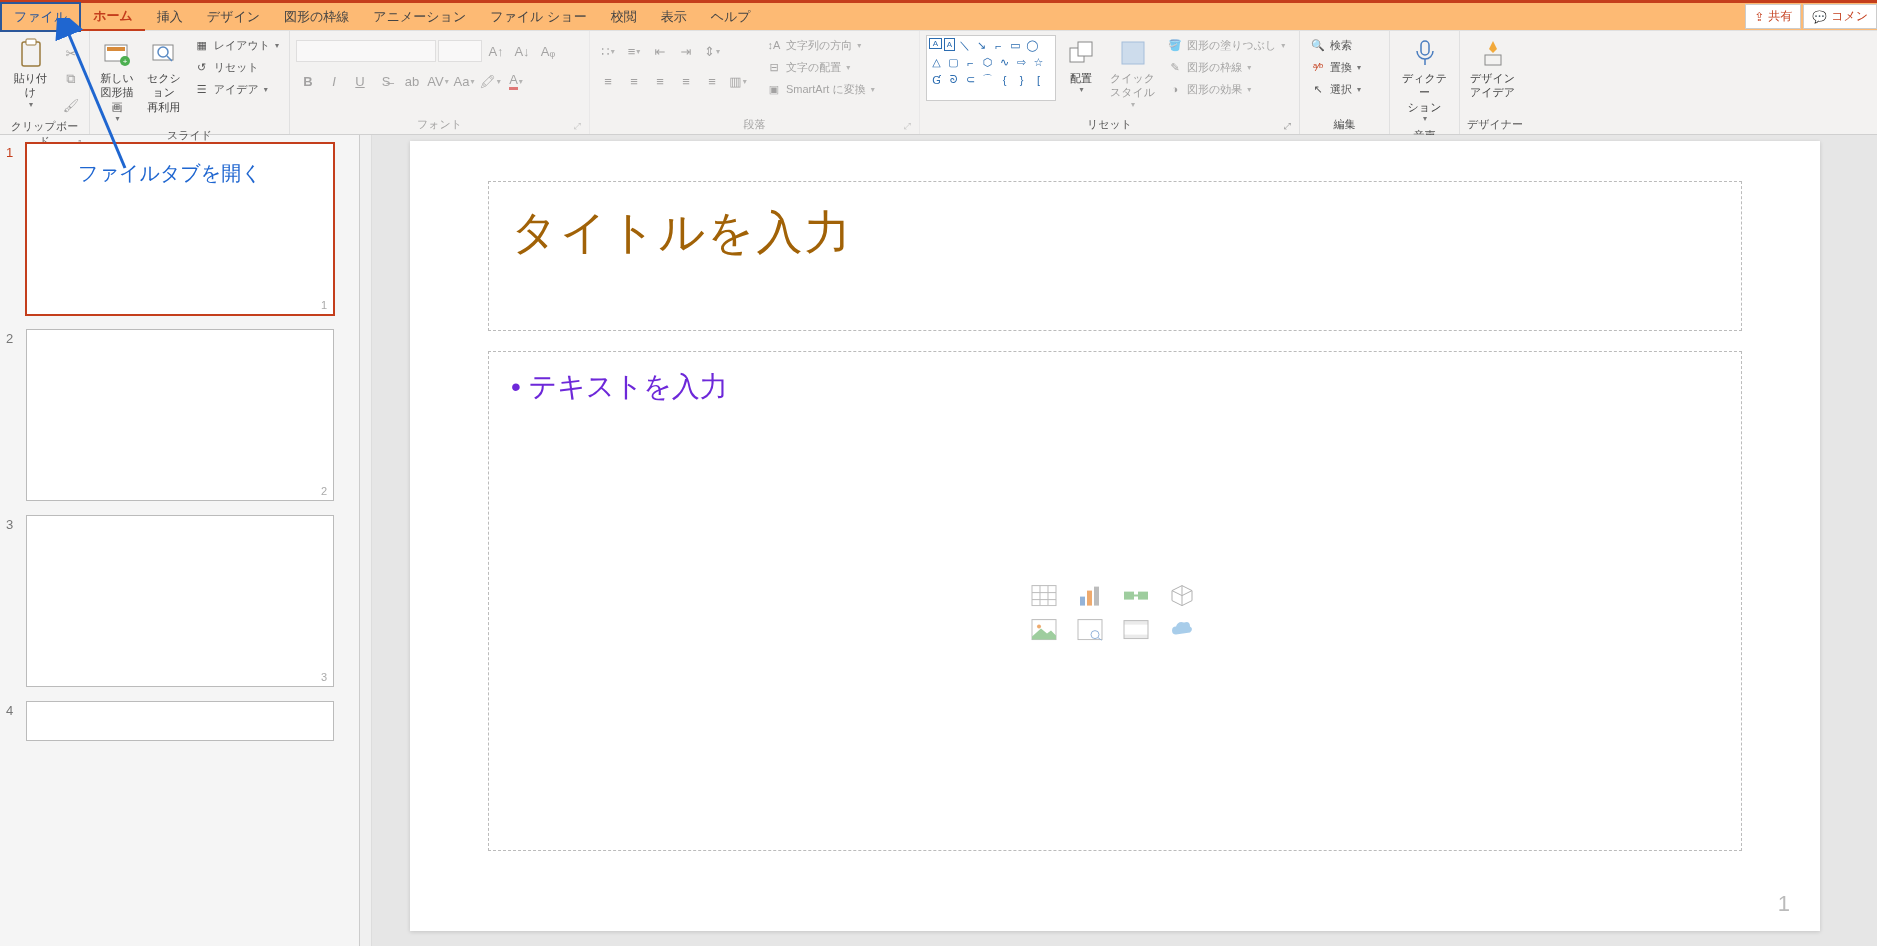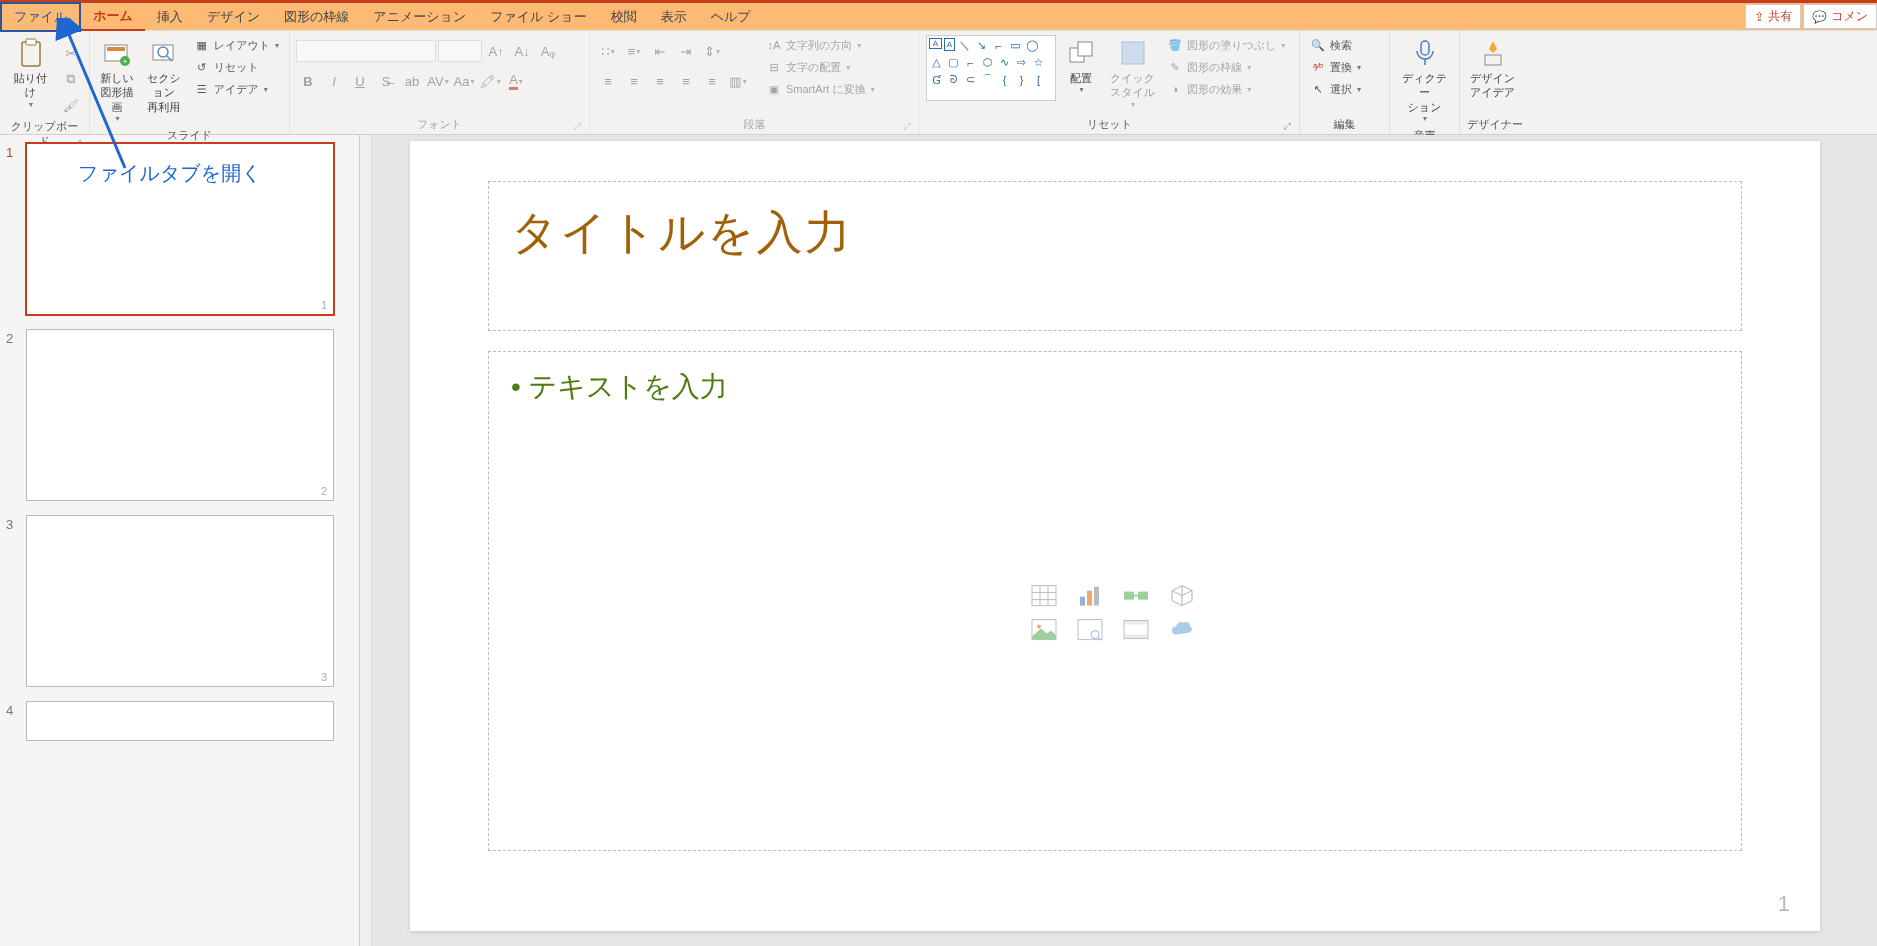--- a/index.html
+++ b/index.html
@@ -55,21 +55,21 @@
 .callout { position: absolute; left: 78px; top: 160px; font-size: 20px; color: #1f66d0; font-weight: 500; z-index: 50; text-shadow: 0 0 3px #fff, 0 0 3px #fff; }
 .arrow-svg { position: absolute; left: 55px; top: 18px; z-index: 49; pointer-events: none; }
 
 
 .slide-area { flex: 1; position: relative; background: #e6e6e6; overflow: auto; }
 .slide-scroll { position: absolute; left: 0; top: 0; width: 12px; bottom: 0; background: #f0f0f0; border-right: 1px solid #ddd; }
 .slide-canvas { position: absolute; left: 50px; top: 6px; width: 1410px; height: 790px; background: #fff; box-shadow: 0 1px 4px rgba(0,0,0,0.15); }
 .title-ph { position: absolute; left: 78px; top: 40px; right: 78px; height: 150px; border: 1px dashed #bbb; padding: 20px 22px; }
 .title-ph-text { font-size: 46px; color: #a16207; font-family: "Yu Gothic Light", sans-serif; font-weight: 300; letter-spacing: 2px; }
 .body-ph { position: absolute; left: 78px; top: 210px; right: 78px; height: 500px; border: 1px dashed #bbb; padding: 16px 22px; }
-.body-ph-text { font-size: 28px; color: #4d7c0f; font-family: "Yu Gothic", sans-serif; }
+.body-ph-text { font-size: 28px; color: #6d28d9; font-family: "Yu Gothic", sans-serif; }
 .content-icons { position: absolute; left: 50%; top: 50%; transform: translate(-50%, -30%); display: grid; grid-template-columns: repeat(4, 32px); gap: 10px 14px; opacity: 0.65; }
 .content-icons .ci { width: 28px; height: 24px; display: flex; align-items: center; justify-content: center; }
 .slide-num-footer { position: absolute; right: 30px; bottom: 14px; font-size: 22px; color: #bbb; }
 
 svg { display: block; }
 </style>
 </head>
 <body>
 
 <div class="topbar"></div>

